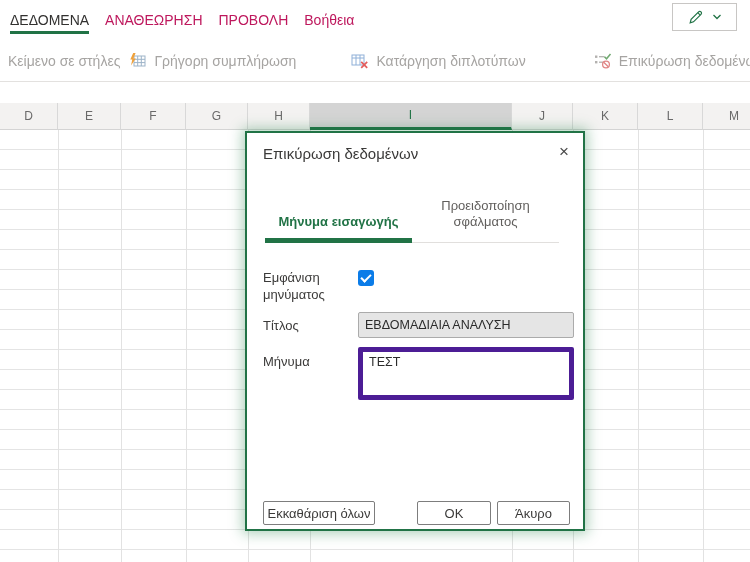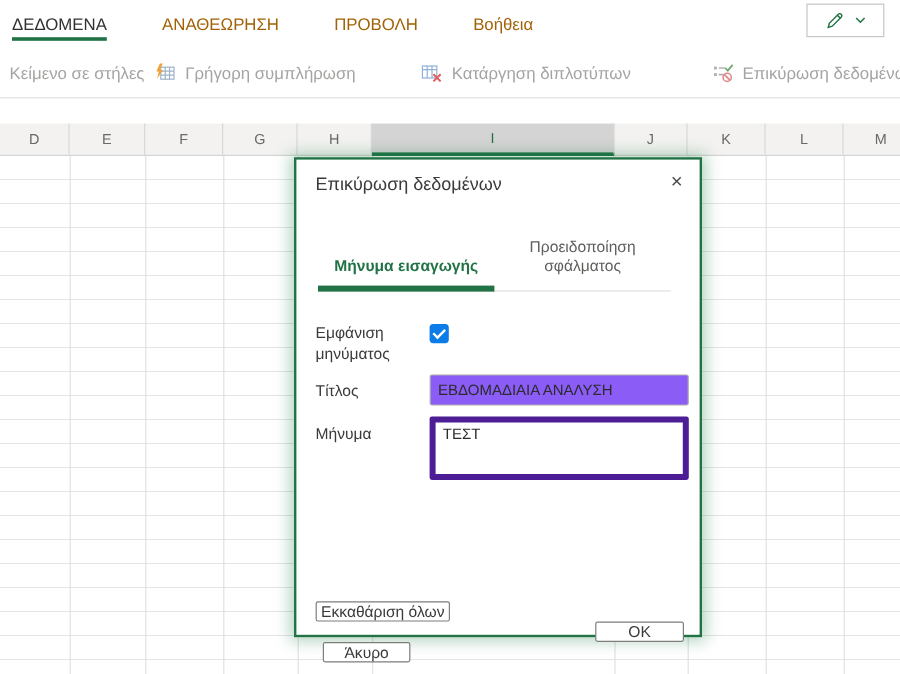--- a/index.html
+++ b/index.html
@@ -7,21 +7,21 @@
   #app {
     position:relative; width:750px; height:562px; overflow:hidden;
     background:#fff; font-family:"Liberation Sans", sans-serif;
     -webkit-font-smoothing:antialiased;
   }
 
   
   .ribbon-tabs { position:absolute; top:0; left:0; width:750px; height:40px;
     display:flex; align-items:stretch; background:#fff; }
   .rtab { position:relative; display:flex; align-items:center; font-size:14px;
-    color:#a16207; margin-left:46px; cursor:pointer; white-space:nowrap; }
+    color:#be185d; margin-left:16px; cursor:pointer; white-space:nowrap; }
   .rtab:first-child { margin-left:10px; }
   .rtab.active { color:#323130; }
   .rtab.active::after { content:""; position:absolute; left:0; right:0; bottom:6px;
     height:3px; background:#217346; }
   .open-desktop { position:absolute; left:433px; top:0; height:35px; line-height:35px;
     font-size:14px; color:#3b3a39; white-space:nowrap; }
   .edit-btn { position:absolute; left:672px; top:3px; width:65px; height:28px;
     background:#fff; border:1px solid #c8c6c4; display:flex; align-items:center;
     justify-content:center; gap:7px; cursor:pointer; }
 
@@ -68,27 +68,27 @@
   .lbl-show { top:136px; width:82px; }
   .lbl-title { top:184px; }
   .lbl-msg { top:220px; }
   .checkbox { position:absolute; left:111px; top:137px; width:16px; height:16px;
     background:#0b7ce8; border-radius:3px; cursor:pointer; }
   .checkbox::after { content:""; position:absolute; left:3px; top:4px; width:8px;
     height:4px; border-left:2px solid #fff; border-bottom:2px solid #fff;
     transform:rotate(-45deg); }
   .inp-title { position:absolute; left:111px; top:179px; width:216px; height:23px;
     border:1px solid #ababab; border-radius:2px; font-family:"Liberation Sans",sans-serif;
-    font-size:12.5px; color:#2b2b2b; padding:12px 6px; outline:none; background:#8b5cf6; }
+    font-size:12.5px; color:#2b2b2b; padding:12px 6px; outline:none; background:#e5e5e5; }
   .txt-msg { position:absolute; left:111px; top:214px; width:216px; height:53px;
     border:5px solid #4c1d95; border-radius:2px; font-family:"Liberation Sans",sans-serif;
     font-size:12.5px; color:#2b2b2b; padding:3px 6px; resize:none; outline:none;
     background:#fff; }
   .dlg-footer { position:absolute; left:16px; right:13px; bottom:4px; height:24px;
-    display:flex; align-items:flex-start;flex-direction:column; }
+    display:flex; align-items:flex-end; }
   .btn { height:24px; background:#fff; border:1px solid #7d7d7d; border-radius:2px;
     font-family:"Liberation Sans",sans-serif; font-size:13px; color:#3b3a39;
     display:flex; align-items:center; justify-content:center; cursor:pointer; }
   .btn-clear { width:112px; }
   .btn-ok { width:74px; margin-left:auto; }
   .btn-cancel { width:73px; margin-left:6px; }
 </style>
 </head>
 <body>
 

